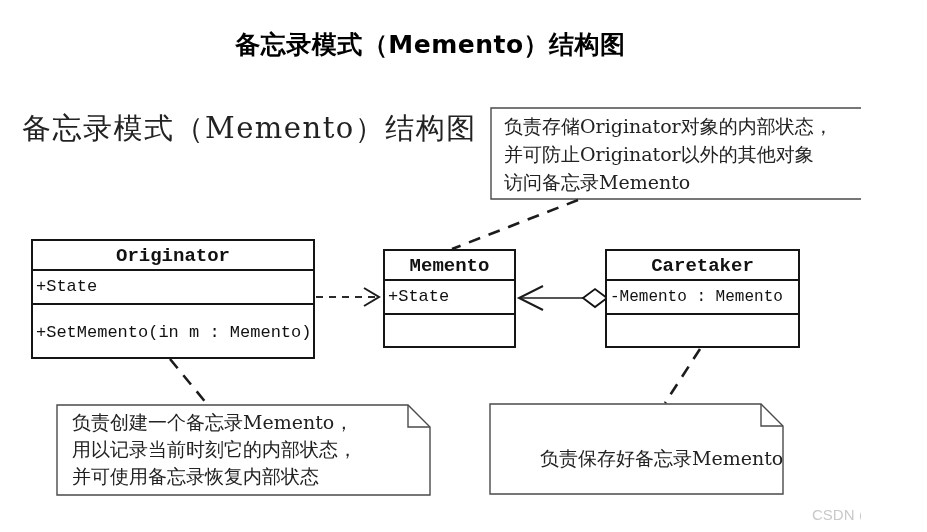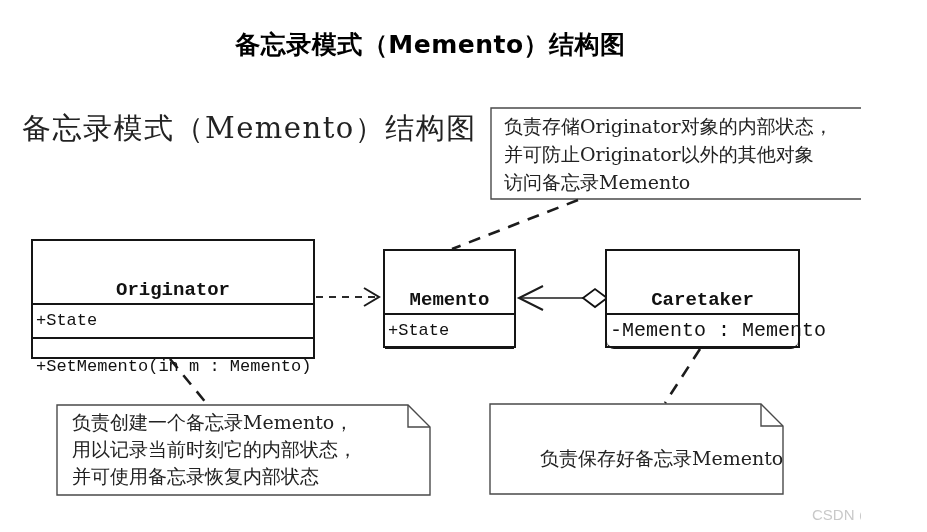--- a/index.html
+++ b/index.html
@@ -27,32 +27,32 @@
   .head   { stroke:#1c1c1c; stroke-width:2;   fill:none; }
   .diamond{ fill:#ffffff; stroke:#111; stroke-width:1.8; }
 
   .uml-class {
     position:absolute; background:#ffffff; border:2px solid #151515;
     box-sizing:border-box; color:#111;
     font-family:"Liberation Mono","DejaVu Sans Mono",monospace;
   }
   .uml-head {
     border-bottom:2px solid #151515; font-weight:bold; text-align:center;
-    font-size:19px; height:30px; line-height:30px; box-sizing:border-box;margin-top:34px;
+    font-size:19px; height:30px; line-height:30px; box-sizing:border-box;
   }
   .uml-attrs {
     border-bottom:2px solid #151515; font-size:17px; padding-left:3px;
     height:34px; line-height:32px; box-sizing:border-box; white-space:nowrap;
   }
   .uml-methods { font-size:17px; padding-left:3px; padding-top:16px;
     line-height:24px; white-space:nowrap; }
   #originator { left:31px;  top:239px; width:284px; height:120px; }
   #memento    { left:383px; top:249px; width:133px; height:99px;  }
   #caretaker  { left:605px; top:249px; width:195px; height:99px;  }
-  #caretaker .uml-attrs { font-size:20px;border-radius:7px; }
+  #caretaker .uml-attrs { font-size:16px; }
 
   .note-text {
     position:absolute; color:#222; font-size:19px; line-height:28px;
     font-family:"DejaVu Serif","Liberation Serif",serif; white-space:nowrap;
   }
   #note-text-memento    { left:504px; top:112px; }
   #note-text-originator { left:72px;  top:409px; line-height:27px; }
   #note-text-caretaker  { left:504px; top:444px;margin-left:36px; }
 
   .watermark {

